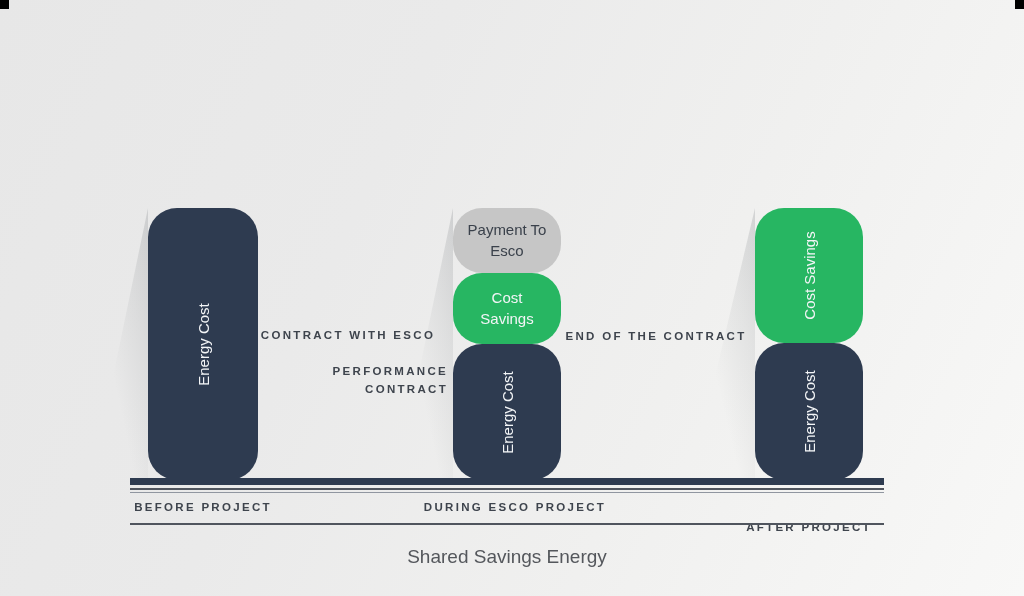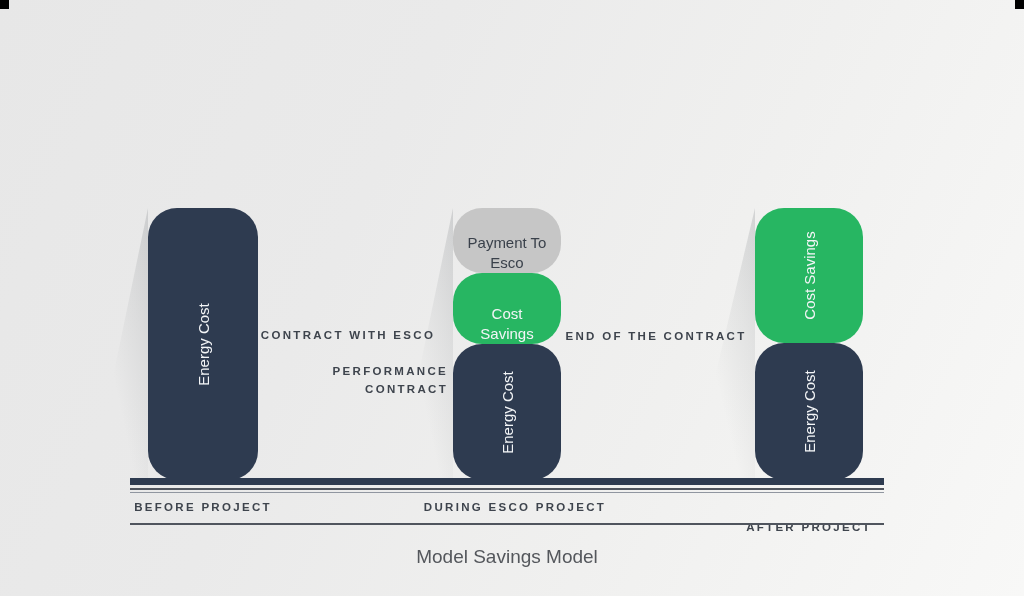--- a/index.html
+++ b/index.html
@@ -7,21 +7,21 @@
   .stage-canvas{
     position:relative;width:1024px;height:596px;overflow:hidden;
     background:linear-gradient(115deg,#e7e7e7 0%,#eaeaea 35%,#f0f0ef 65%,#f8f8f7 100%);
     font-family:"Liberation Sans", sans-serif;
   }
   .corner-notch{position:absolute;width:9px;height:9px;background:#000;}
   .corner-notch.tl{left:0;top:0;}
   .corner-notch.tr{right:0;top:0;}
 
   .bar{position:absolute;display:flex;flex-direction:column;}
-  .seg{position:relative;width:100%;display:flex;align-items:flex-end;justify-content:center;text-align:center;border-radius:29px;}
+  .seg{position:relative;width:100%;display:flex;align-items:center;justify-content:center;text-align:center;border-radius:29px;}
   .seg-navy{background:#2e3b50;}
   .seg-green{background:#27b662;}
   .seg-gray{background:#c6c6c6;}
 
   .seg-label{font-size:15px;line-height:1.35;color:#f3f5f7;}
   .seg-label.dark-text{color:#3a414b;}
   .seg-label.h-wrap{max-width:80px;}
   .v-label{position:absolute;inset:0;display:flex;align-items:center;justify-content:center;}
   .v-label span{transform:rotate(-90deg);white-space:nowrap;font-size:15px;color:#f3f5f7;}
 
@@ -95,14 +95,14 @@
   <div class="baseline-thick"></div>
   <div class="axis-line-a"></div>
   <div class="axis-line-b"></div>
 
   <div class="caps axis-label" style="left:203px;">BEFORE PROJECT</div>
   <div class="caps axis-label" style="left:507px;padding-left:16px;">DURING ESCO PROJECT</div>
   <div class="caps axis-label" style="left:809px;margin-top:20px;">AFTER PROJECT</div>
 
   <div class="axis-line-bottom"></div>
 
-  <div class="chart-title">Model Savings Model</div>
+  <div class="chart-title">Shared Savings Energy</div>
 </div>
 
 </body></html>

